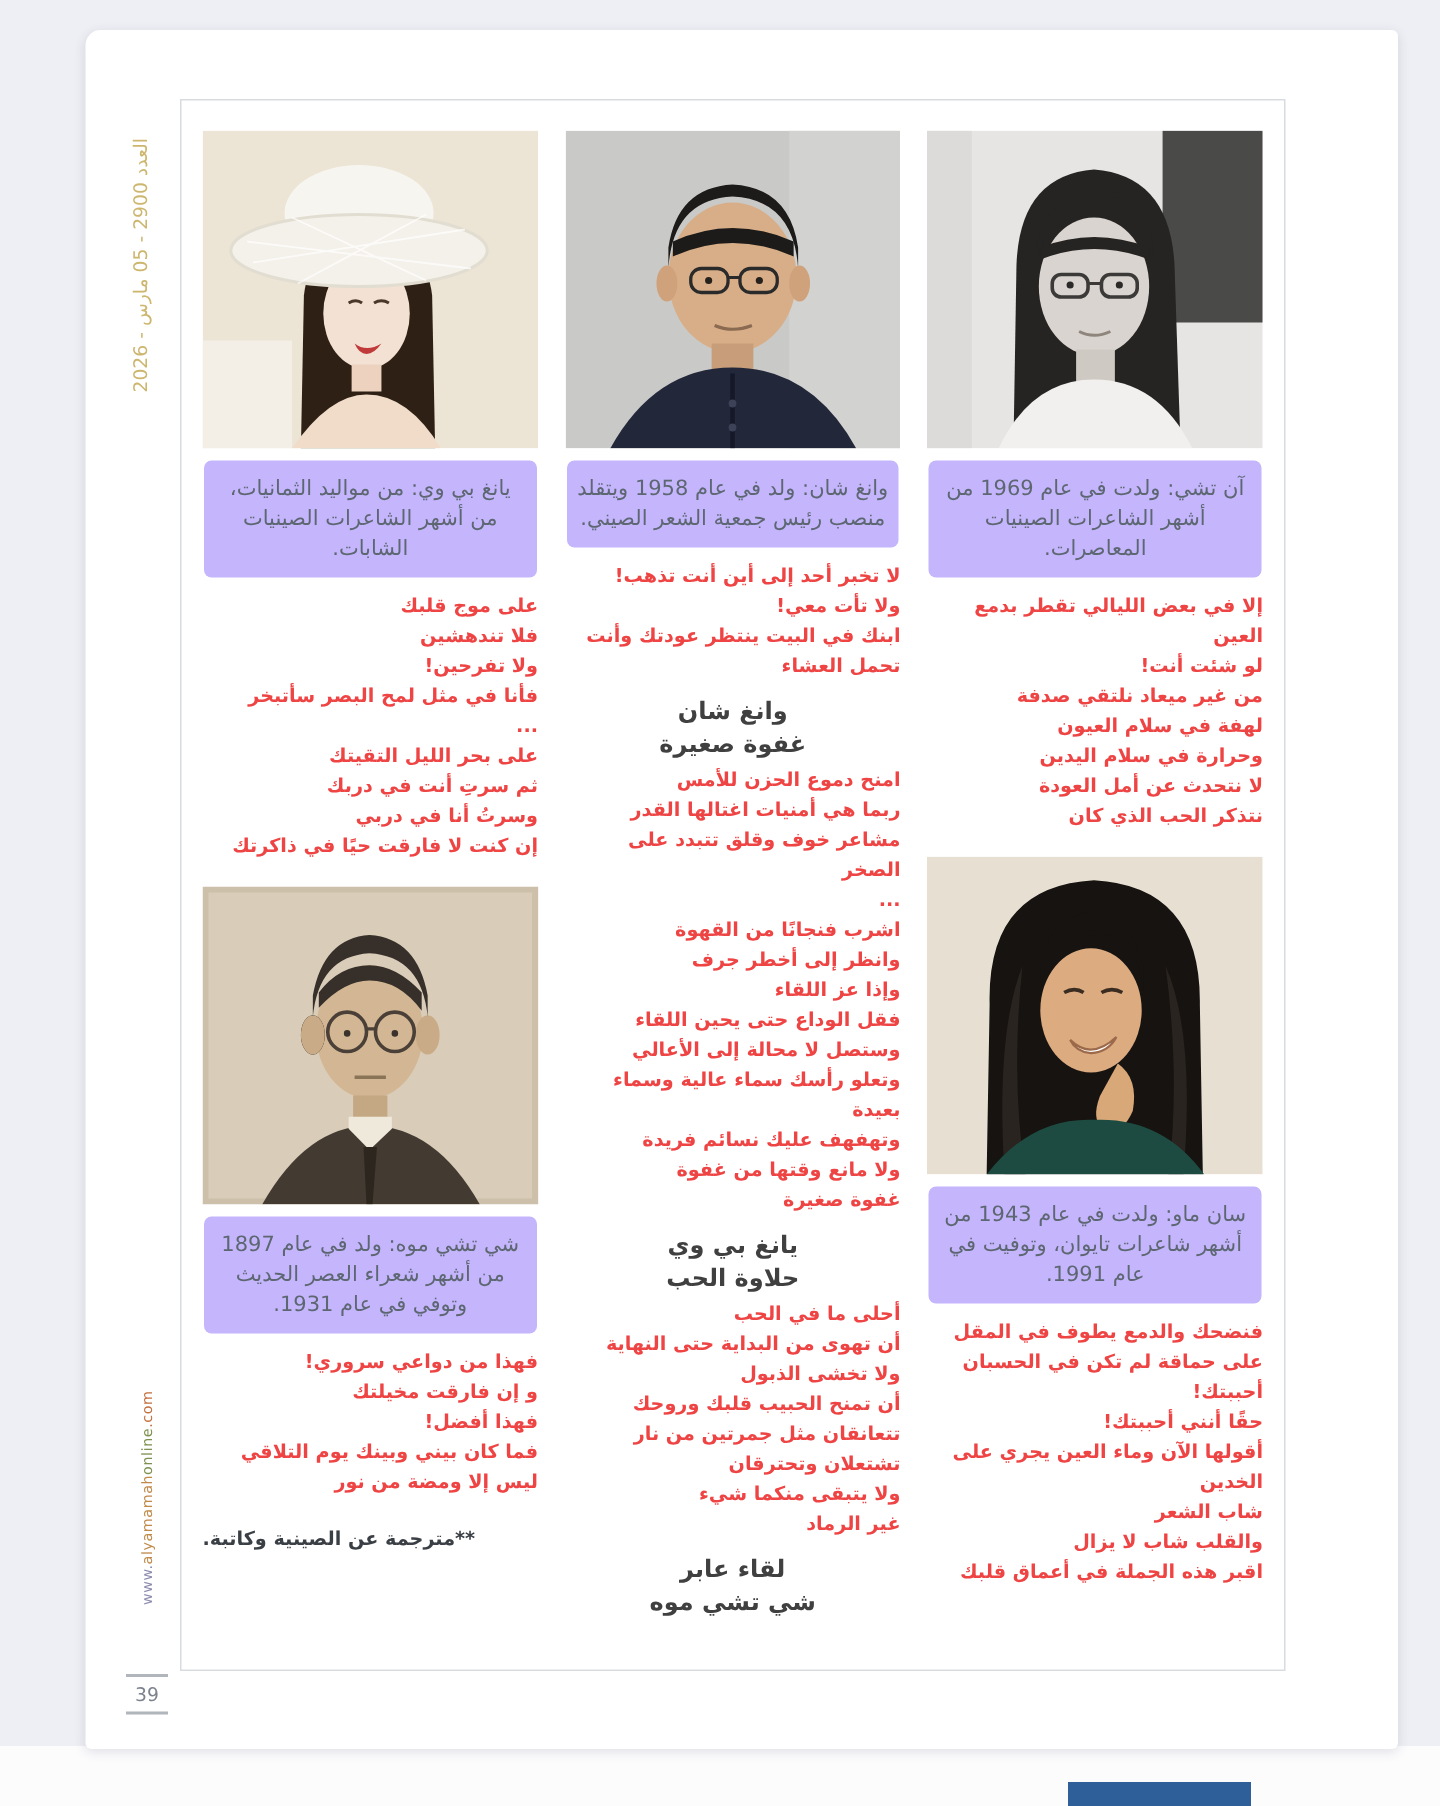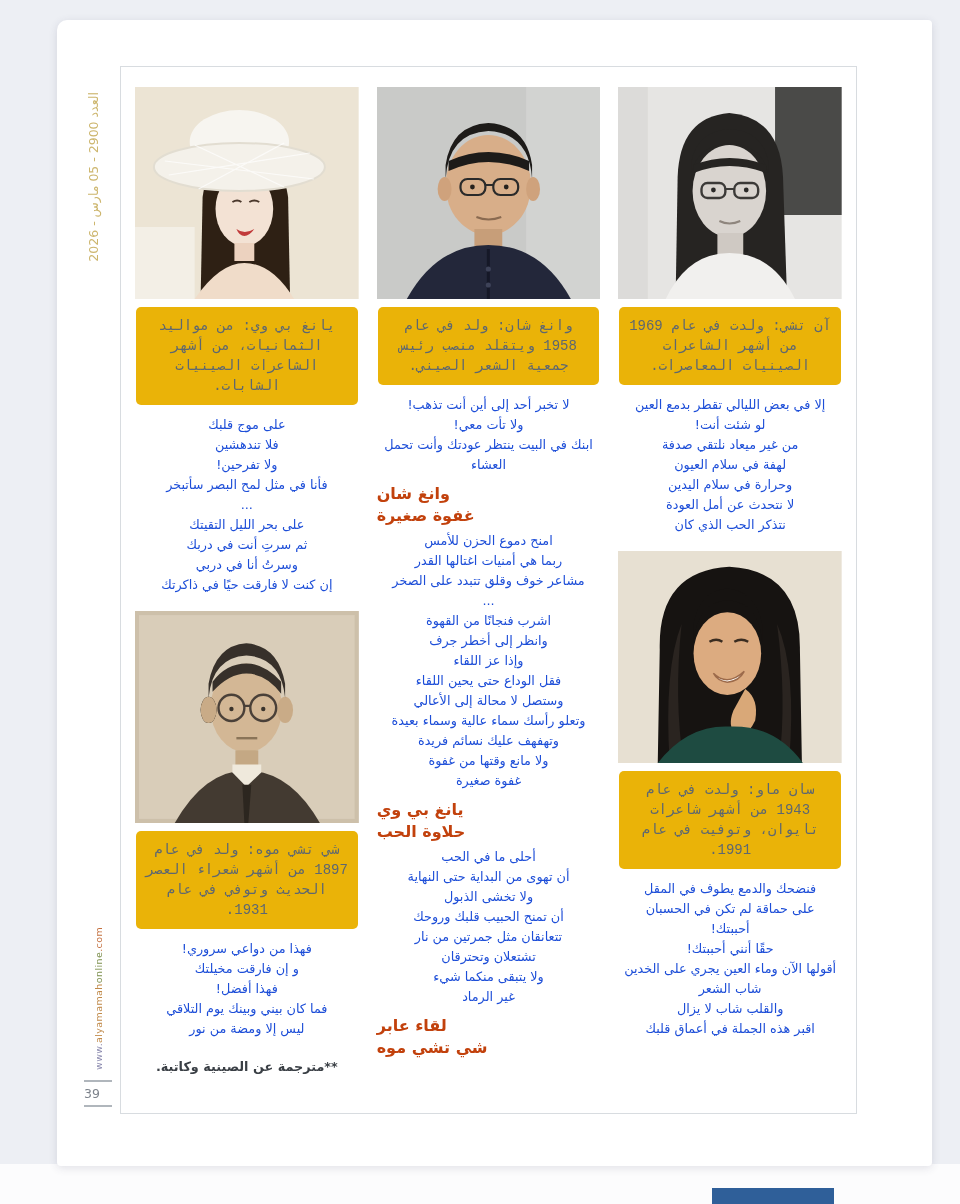--- a/index.html
+++ b/index.html
@@ -32,59 +32,59 @@
   .v-site { position:absolute; left:34px; top:930px; width:16px; height:120px; }
   .v-site .inner {
     position:absolute; left:2px; top:120px; width:120px;
     transform-origin:0 0; transform:rotate(-90deg);
     font-size:9.5px; letter-spacing:.4px; white-space:nowrap;
   }
   .site-p1 { color:#8d8cb0; } .site-p2 { color:#c08a4a; }
   .site-p3 { color:#7e9150; } .site-p4 { color:#c4703f; }
 
   .page-number {
-    position:absolute; left:27px; top:1060px; width:28px;
+    position:absolute; left:27px; top:1096px; width:28px;
     border-top:2px solid #b0b6bc; border-bottom:2px solid #b0b6bc;
-    padding:4px 0; text-align:left; font-size:12.5px; color:#7d838c;
+    padding:4px 0; text-align:center; font-size:12.5px; color:#7d838c;
   }
 
   .frame {
     position:absolute; left:63px; top:46px; width:737px; height:1048px;
     border:1px solid #d8dce0; overflow:hidden;
   }
   .cols {
     direction:rtl;
     display:grid; grid-template-columns:1fr 1fr 1fr; gap:18px;
     padding:20px 14px 10px 14px; height:100%;
   }
   .col { min-width:0; }
 
   .photo { width:100%; height:212px; overflow:hidden; }
   .photo svg { display:block; width:100%; height:100%; }
   .photo-2 { margin-top:16px; }
 
   .caption-box {
-    margin:8px 1px 10px 1px; background:#eab308; border-radius:5px;
+    margin:8px 1px 10px 1px; background:#c4b5fd; border-radius:5px;
     padding:9px 6px; text-align:center; color:#5d6771;
-    font-size:14px; line-height:20px;font-family:Liberation Mono, monospace;
+    font-size:14px; line-height:20px;
   }
 
   .poem { }
   .poem-line, .poem .poem-line {
-    text-align:center; font-size:12.8px; font-weight:normal;
-    color:#1d4ed8; line-height:20px;
+    text-align:right; font-size:12.8px; font-weight:bold;
+    color:#ef4444; line-height:20px;
   }
 
   .pink-heading {
-    text-align:left; color:#c2410c; font-weight:bold;
+    text-align:center; color:#404040; font-weight:bold;
     font-size:16px; line-height:22px; margin:8px 0 4px 0;
   }
 
   .footnote {
-    margin-top:18px; text-align:center; font-size:12.8px; font-weight:bold;
+    margin-top:18px; text-align:left; font-size:12.8px; font-weight:bold;
     color:#3a3f45; line-height:20px;
   }
 </style>
 </head>
 <body>
 
 <div class="bottom-strip"></div>
 <div class="blue-bar"></div>
 
 <div class="page">

